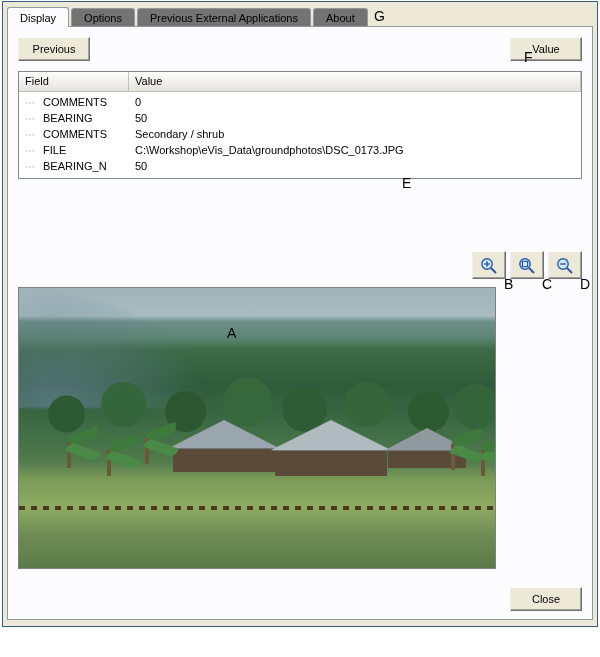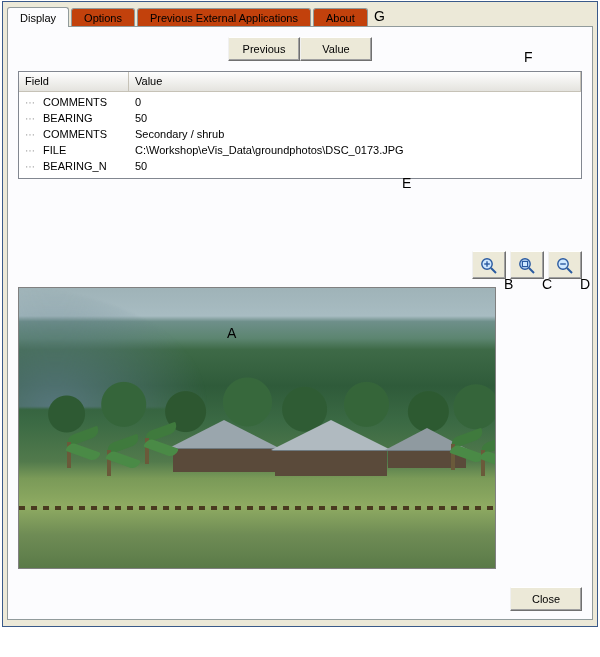--- a/index.html
+++ b/index.html
@@ -60,21 +60,21 @@
   .tabstrip {
     display: flex;
     align-items: flex-end;
     padding: 4px 18px 0 4px;
     gap: 0;
   }
   .tab {
     padding: 3px 12px 3px 12px;
     border: 1px solid #919b9c;
     border-bottom: none;
-    background: #c2410c;
+    background: #737373;
     border-top-left-radius: 3px;
     border-top-right-radius: 3px;
     margin-right: 2px;
     color: #000;
     cursor: default;
     font-size: 11px;
     position: relative;
     top: 1px;
   }
   .tab.active {
@@ -87,21 +87,21 @@
   .tabpanel {
     margin: 0 4px 0 4px;
     border: 1px solid #919b9c;
     background: #fcfcfe;
     padding: 10px;
     height: 594px;
     position: relative;
   }
   .nav-row {
     display: flex;
-    justify-content: center;
+    justify-content: space-between;
   }
   .btn {
     min-width: 72px;
     height: 24px;
     background: #ece9d8;
     border: 1px solid #707070;
     border-top-color: #fff;
     border-left-color: #f0f0f0;
     box-shadow: inset -1px -1px 0 #a0a0a0;
     font-size: 11px;

